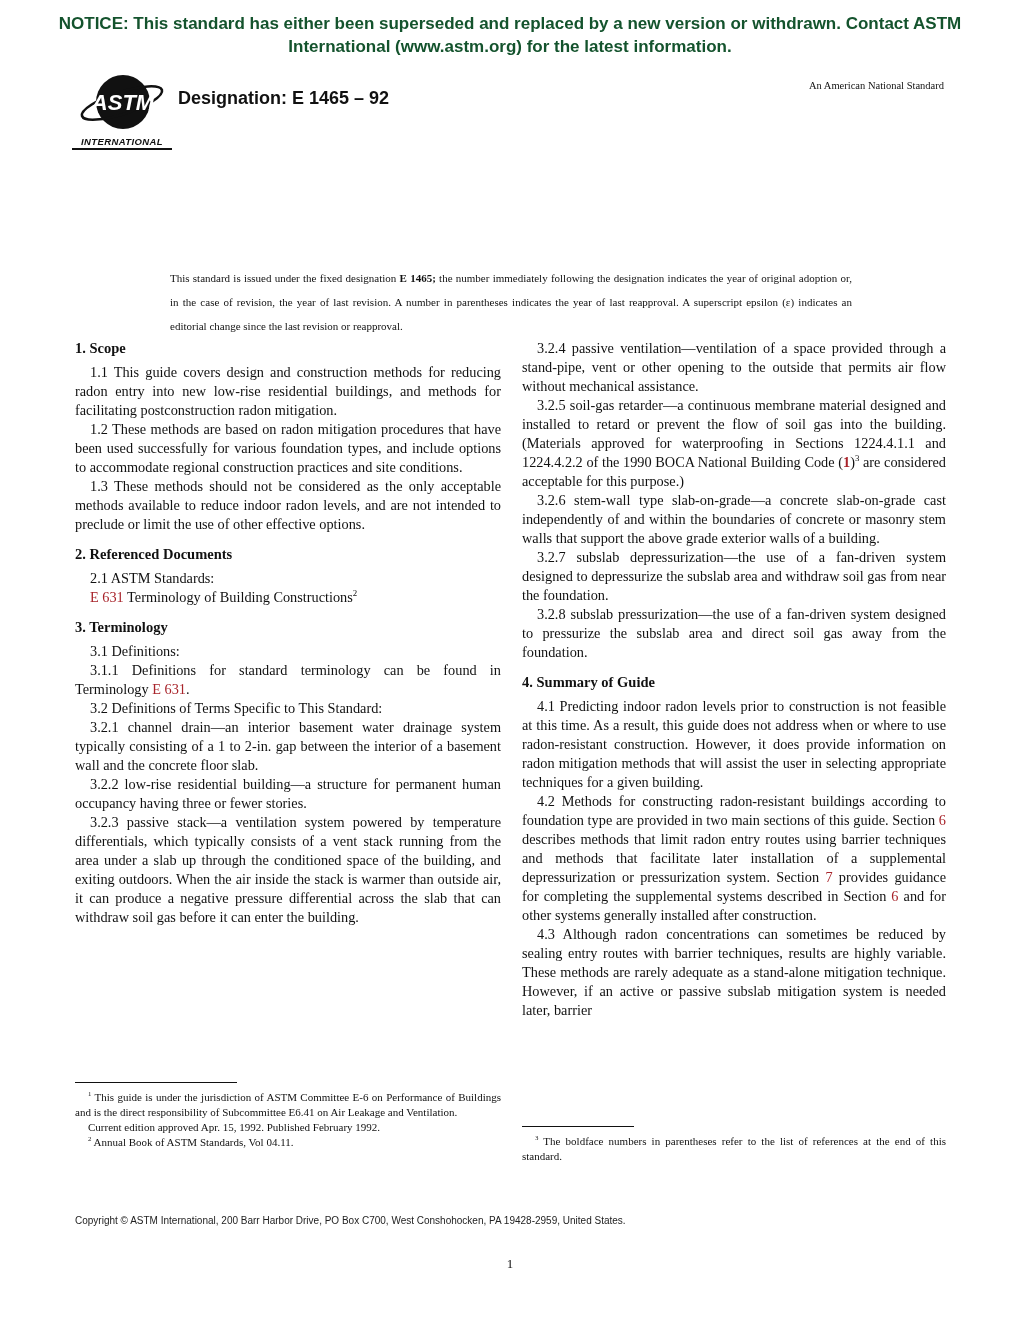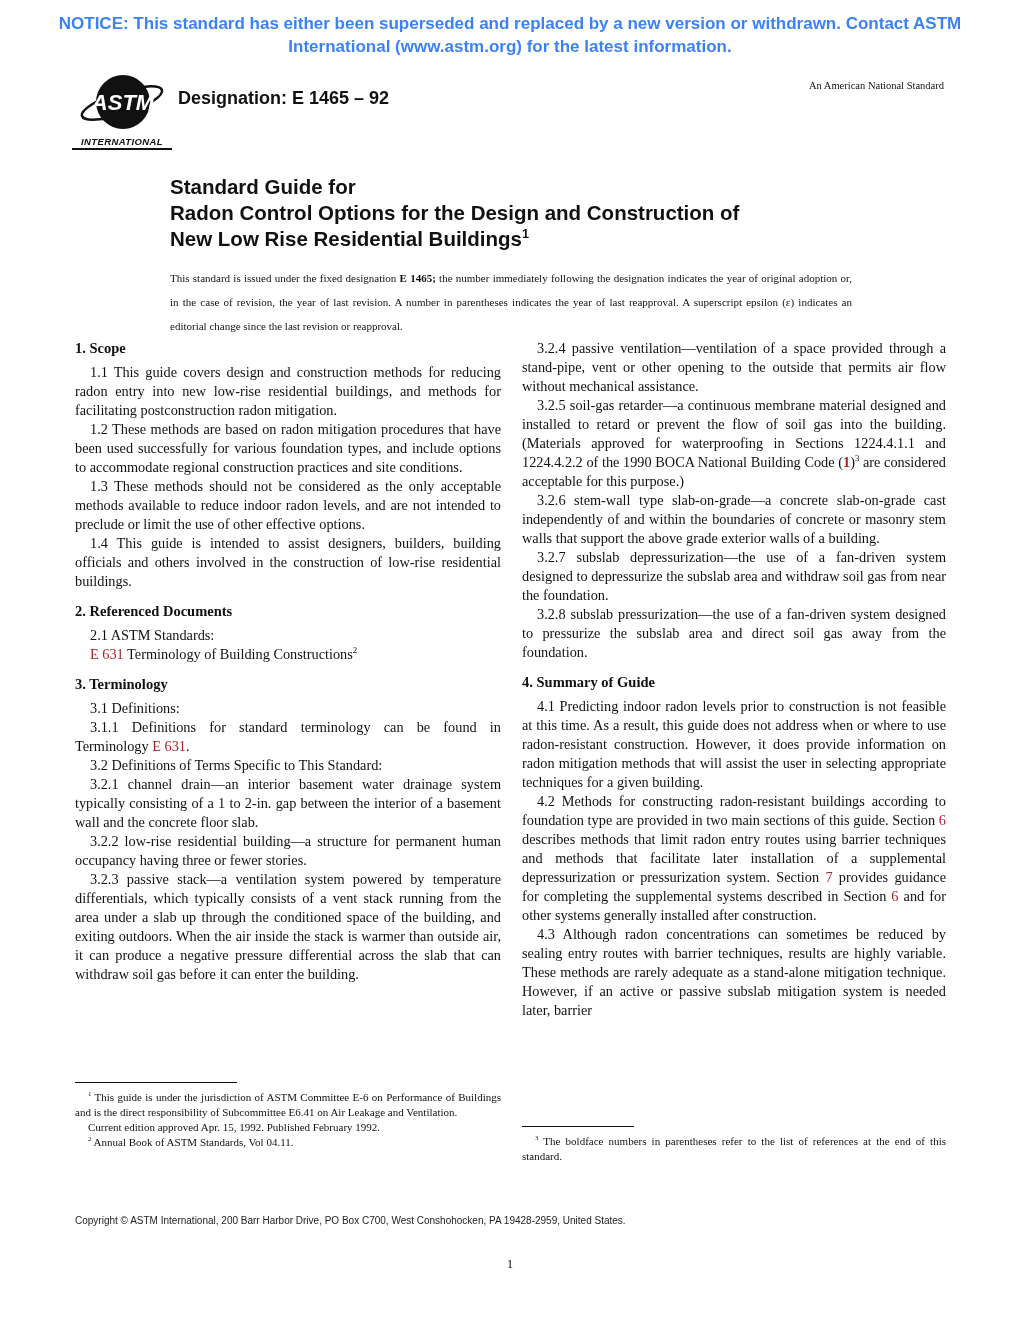--- a/index.html
+++ b/index.html
@@ -1,21 +1,21 @@
 <!DOCTYPE html>
 <html><head>
 <meta charset="utf-8">
 <style>
   html,body{margin:0;padding:0;background:#fff;}
   .page{position:relative;width:1020px;height:1320px;background:#fff;overflow:hidden;
         font-family:"Liberation Serif",serif;color:#111;}
   
   .notice{position:absolute;top:12px;left:0;right:0;text-align:center;
           font-family:"Liberation Sans",sans-serif;font-weight:bold;
-          font-size:17px;line-height:23px;color:#3b82f6;}
+          font-size:17px;line-height:23px;color:#14532d;}
   
   .logo{position:absolute;left:72px;top:70px;width:100px;text-align:center;}
   .logo svg{display:block;margin:0 auto;}
   .logo-intl{font-family:"Liberation Sans",sans-serif;font-weight:bold;font-style:italic;
              font-size:9.5px;letter-spacing:.4px;border-bottom:2px solid #111;padding-bottom:1px;}
   .designation{position:absolute;left:178px;top:88px;font-family:"Liberation Sans",sans-serif;
                font-weight:bold;font-size:18px;}
   .ans{position:absolute;right:76px;top:80px;font-size:10.5px;}
   
   .title{position:absolute;left:170px;top:174px;width:720px;
@@ -65,34 +65,28 @@
       <circle cx="44" cy="32" r="27" fill="#111"></circle>
       <ellipse cx="43" cy="33" rx="42" ry="11" fill="none" stroke="#111" stroke-width="2.6" transform="rotate(-18 43 33)"></ellipse>
       <text x="44" y="40" text-anchor="middle" font-family="Liberation Sans, sans-serif" font-size="22" font-weight="bold" font-style="italic" fill="#fff">ASTM</text>
     </svg>
     <div class="logo-intl">INTERNATIONAL</div>
   </div>
 
   <div class="designation">Designation: E 1465 – 92</div>
   <div class="ans">An American National Standard</div>
 
-  <div class="title">
-    <div>Standard Guide for</div>
-    <div>Radon Control Options for the Design and Construction of</div>
-    <div><span class="">New Low Rise Residential Buildings</span><sup class="st-sup">1</sup></div>
-  </div>
 
   <div class="disclaimer"><span class="">This standard is issued under the fixed designation </span><span class="st-b">E 1465;</span><span class=""> the number immediately following the designation indicates the year of original adoption or, in the case of revision, the year of last revision. A number in parentheses indicates the year of last reapproval. A superscript epsilon (ε) indicates an editorial change since the last revision or reapproval.</span></div>
 
   <div class="col col-left">
       <div class="blk-h">1.  Scope</div>
       <div class="blk-p"><span class="">1.1  This guide covers design and construction methods for reducing radon entry into new low-rise residential buildings, and methods for facilitating postconstruction radon mitigation.</span></div>
       <div class="blk-p"><span class="">1.2  These methods are based on radon mitigation procedures that have been used successfully for various foundation types, and include options to accommodate regional construction practices and site conditions.</span></div>
       <div class="blk-p"><span class="">1.3  These methods should not be considered as the only acceptable methods available to reduce indoor radon levels, and are not intended to preclude or limit the use of other effective options.</span></div>
-      <div class="blk-p"><span class="">1.4  This guide is intended to assist designers, builders, building officials and others involved in the construction of low-rise residential buildings.</span></div>
       <div class="blk-h">2.  Referenced Documents</div>
       <div class="blk-p"><span class="">2.1  </span><span class="st-i">ASTM Standards:</span></div>
       <div class="blk-p"><span class="st-red">E 631</span><span class="">  Terminology of Building Constructions</span><sup class="st-sup">2</sup></div>
       <div class="blk-h">3.  Terminology</div>
       <div class="blk-p"><span class="">3.1  </span><span class="st-i">Definitions:</span></div>
       <div class="blk-p"><span class="">3.1.1  Definitions for standard terminology can be found in Terminology </span><span class="st-red">E 631</span><span class="">.</span></div>
       <div class="blk-p"><span class="">3.2  </span><span class="st-i">Definitions of Terms Specific to This Standard:</span></div>
       <div class="blk-p"><span class="">3.2.1  </span><span class="st-i">channel drain</span><span class="">—an interior basement water drainage system typically consisting of a 1 to 2-in. gap between the interior of a basement wall and the concrete floor slab.</span></div>
       <div class="blk-p"><span class="">3.2.2  </span><span class="st-i">low-rise residential building</span><span class="">—a structure for permanent human occupancy having three or fewer stories.</span></div>
       <div class="blk-p"><span class="">3.2.3  </span><span class="st-i">passive stack</span><span class="">—a ventilation system powered by temperature differentials, which typically consists of a vent stack running from the area under a slab up through the conditioned space of the building, and exiting outdoors. When the air inside the stack is warmer than outside air, it can produce a negative pressure differential across the slab that can withdraw soil gas before it can enter the building.</span></div>

